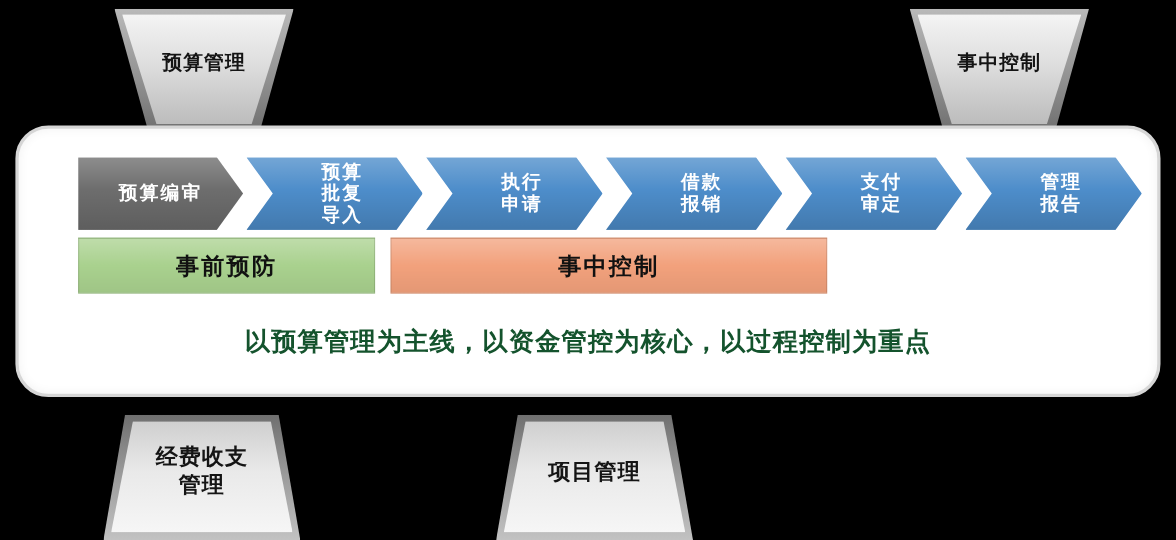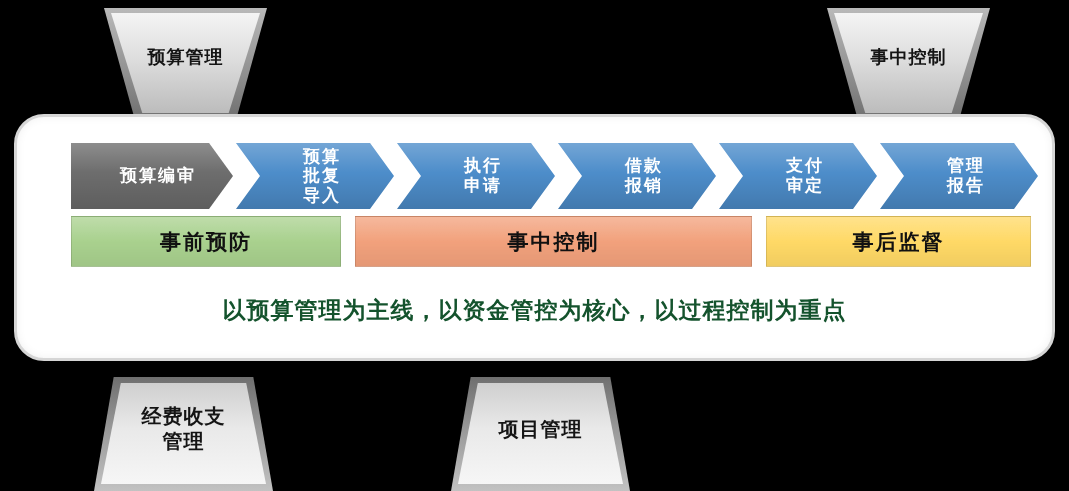--- a/index.html
+++ b/index.html
@@ -60,21 +60,21 @@
   .chev{
     flex:1;position:relative;display:flex;align-items:center;justify-content:center;
     color:#fff;font-weight:bold;font-size:17px;line-height:1.15;
     clip-path:polygon(0 0,calc(100% - 24px) 0,100% 50%,calc(100% - 24px) 100%,0 100%,24px 50%);
     background-image:linear-gradient(to bottom,rgba(255,255,255,.22),rgba(255,255,255,0) 45%,rgba(0,0,0,.14));
     padding-left:14px;
   }
   .chev.first{
     flex:0 0 150px;
     clip-path:polygon(0 0,calc(100% - 24px) 0,100% 50%,calc(100% - 24px) 100%,0 100%);
-    padding-left:12px;
+    padding-left:0;
   }
   .chev .chev-label{
     text-align:center;letter-spacing:2px;word-break:break-all;width:3.3em;
   }
   .chev.first .chev-label{width:auto;letter-spacing:2px;}
 
   
   .bands{
     position:absolute;left:54px;top:99px;width:938px;height:51px;
     display:flex;gap:14px;
@@ -130,23 +130,20 @@
       </div>
     </div>
 
     <div class="bands">
       <div class="band" id="band-1" style="background-color: rgb(169, 209, 142);">
         <span>事前预防</span>
       </div>
       <div class="band" id="band-2" style="background-color: rgb(242, 161, 124);">
         <span>事中控制</span>
       </div>
-      <div class="band" id="band-3" style="background-color: rgb(255, 217, 102);">
-        <span>事后监督</span>
-      </div>
     </div>
 
     <div class="slogan">以预算管理为主线，以资金管控为核心，以过程控制为重点</div>
   </div>
 
   <div class="pod pod-bottom" id="pod-bottom-1">
     <div class="face-label">经费收支管理</div>
   </div>
   <div class="pod pod-bottom" id="pod-bottom-2">
     <div class="face-label">项目管理</div>

